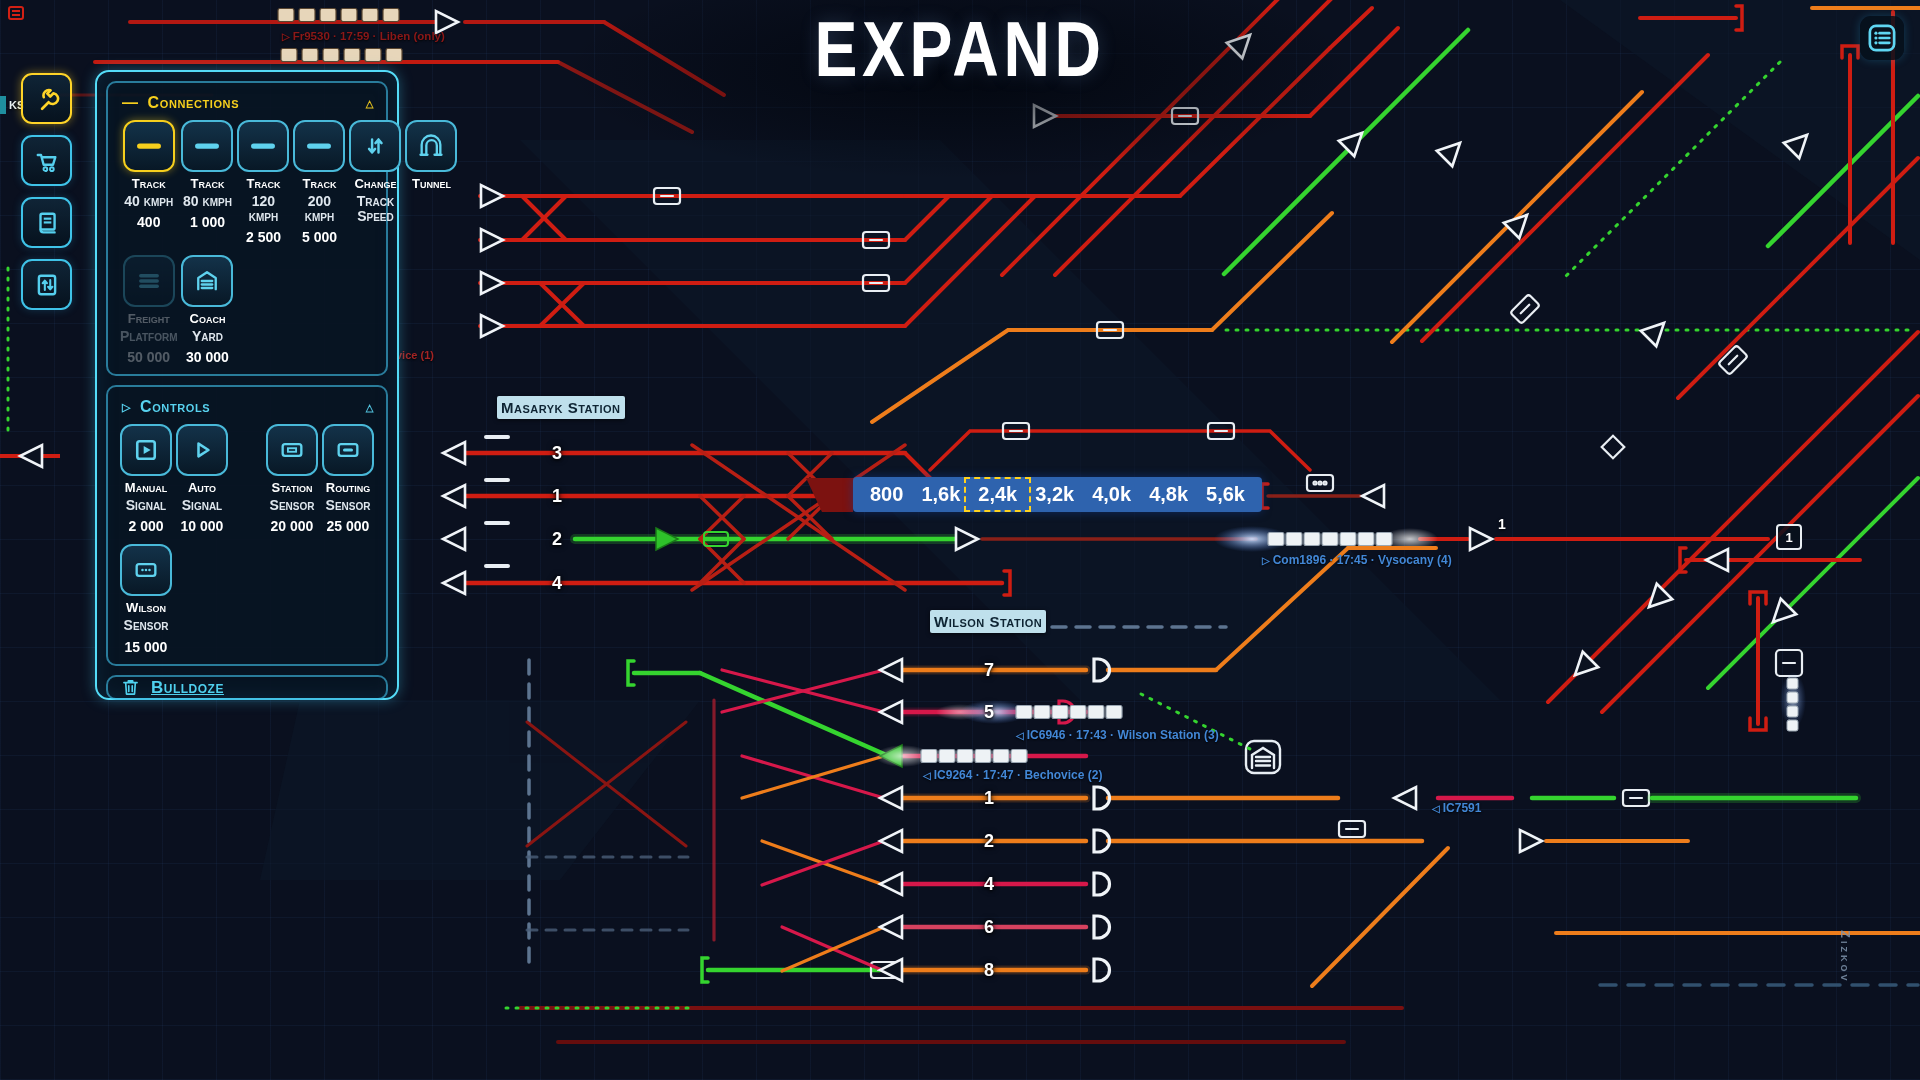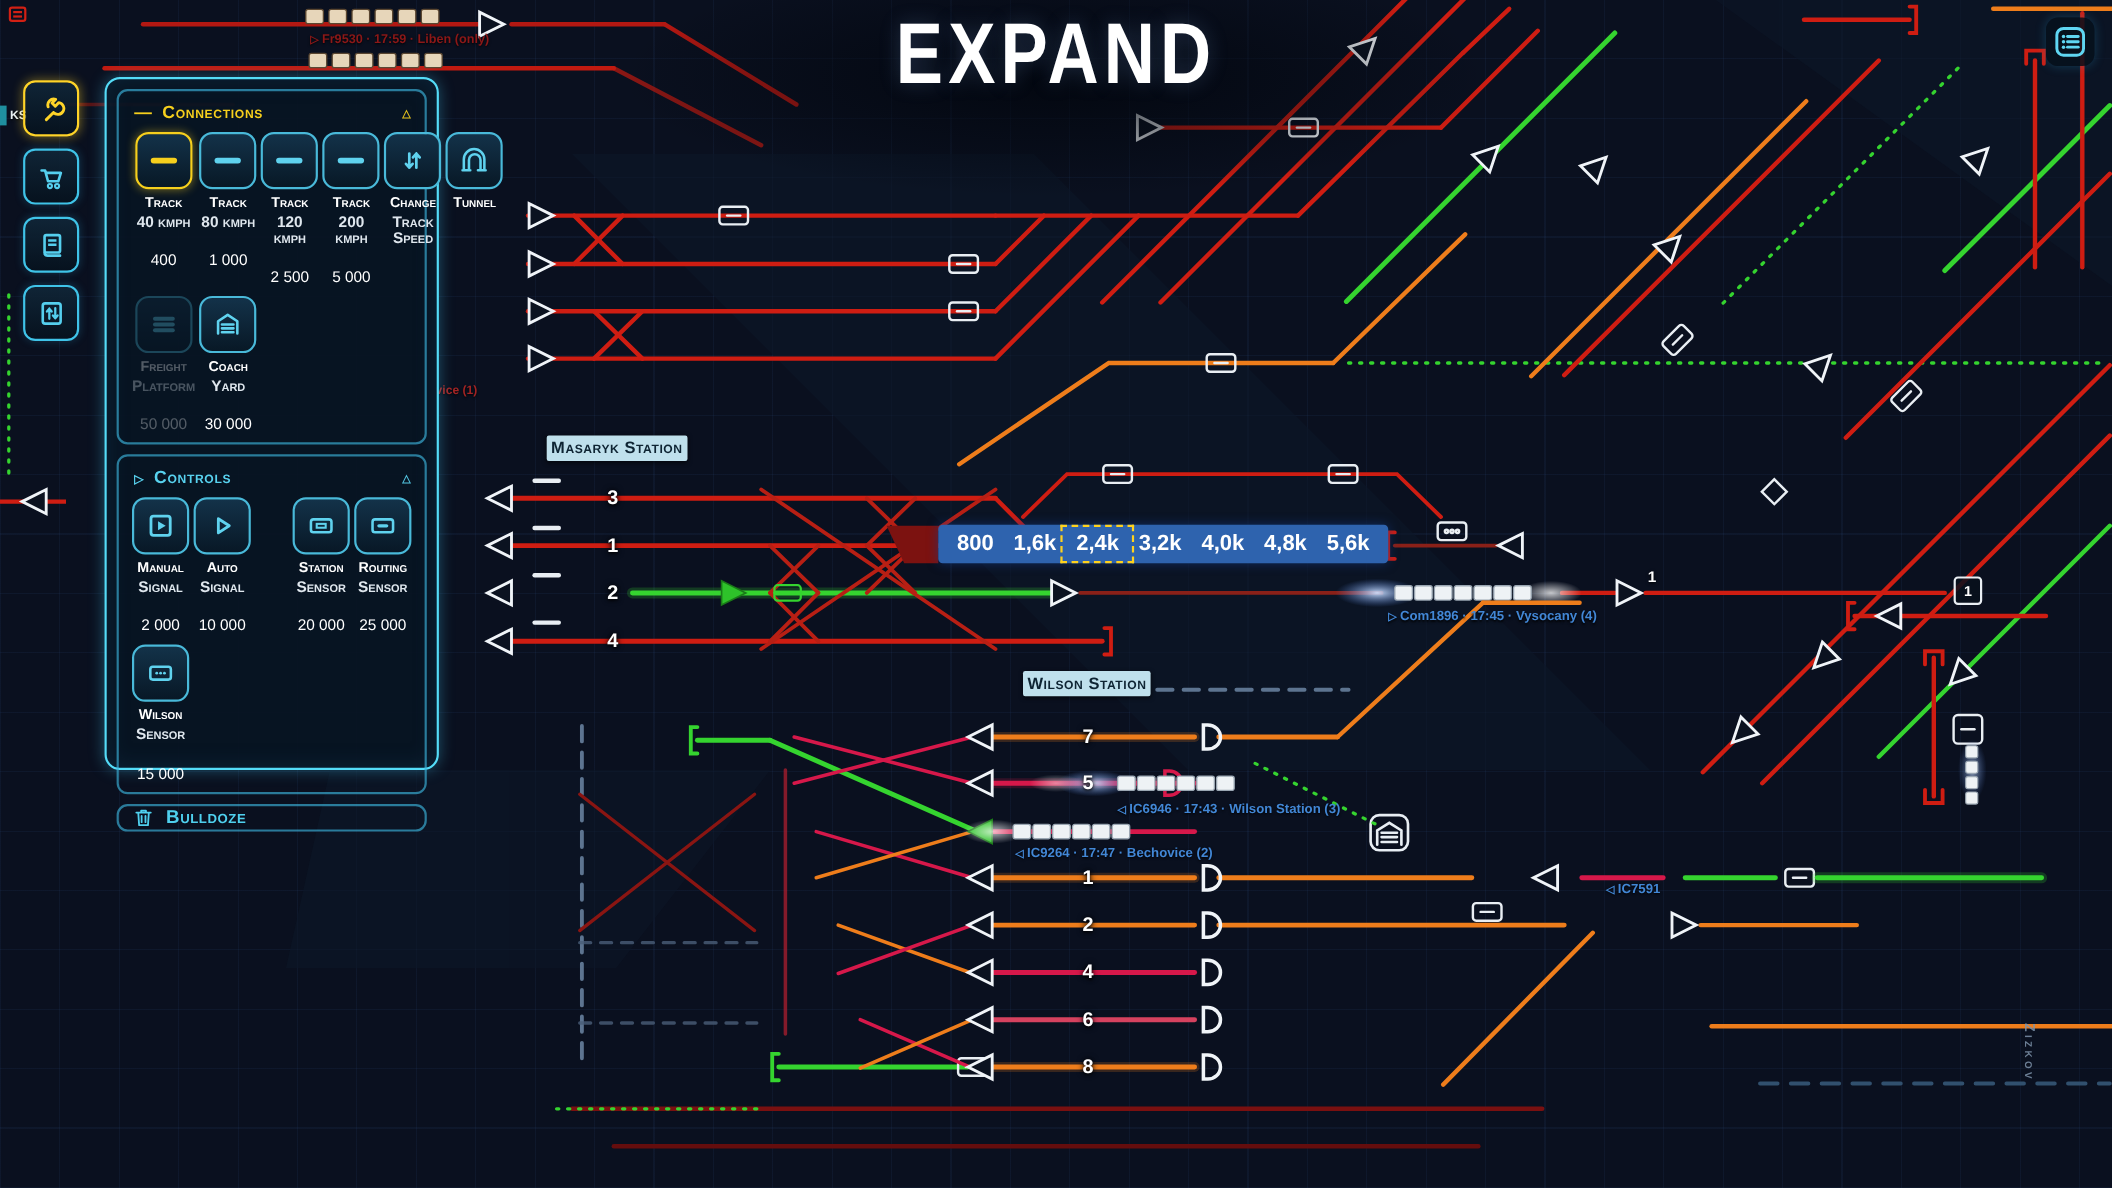--- a/index.html
+++ b/index.html
@@ -43,22 +43,22 @@
   .head-cyan{color:#58d2ef;}
   .tile-grid{display:grid;grid-template-columns:repeat(6,1fr);gap:10px 4px;}
   .tile{display:flex;flex-direction:column;align-items:center;text-align:center;gap:3px;cursor:pointer;}
   .tile-btn{width:52px;height:52px;border:2px solid #49b9d9;border-radius:12px;box-sizing:border-box;
     background:linear-gradient(180deg,#133249,#081826);
     display:flex;align-items:center;justify-content:center;color:#5fd2ee;}
   .tile.selected .tile-btn{border-color:#f6cf1d;color:#f6cf1d;box-shadow:0 0 9px rgba(246,207,29,.45);}
   .tile.disabled{opacity:.3;}
   .tile-title{font-weight:bold;font-size:13px;line-height:1.05;font-variant:small-caps;color:#fff;margin-top:2px;}
   .tile-sub{font-weight:bold;font-size:14px;line-height:1.1;font-variant:small-caps;color:#dfe7ee;}
-  .tile-price{font-weight:normal;font-size:14px;color:#fff;margin-top:16px;text-align:center;}
-  .bulldoze{display:flex;align-items:flex-start;gap:10px;height:46px;padding:0 12px;color:#4fd0ee;cursor:pointer;}
+  .tile-price{font-weight:bold;font-size:14px;color:#fff;margin-top:2px;text-align:center;}
+  .bulldoze{display:flex;align-items:flex-end;gap:10px;height:46px;padding:0 12px;color:#4fd0ee;cursor:pointer;text-decoration:underline;}
   .bulldoze-label{font-weight:bold;font-size:17px;font-variant:small-caps;letter-spacing:.5px;}
   
   .map-svg{left:0;top:0;}
   .station-chip{background:#bfe0ec;color:#0e2433;font-weight:bold;font-size:15px;
     font-variant:small-caps;letter-spacing:.5px;padding:3px 4px;border-radius:2px;
     box-shadow:0 1px 4px rgba(0,0,0,.6);white-space:nowrap;}
   .pnum{font-weight:bold;font-size:18px;color:#fff;transform:translate(-50%,-50%);
     text-shadow:0 1px 3px #000,0 0 6px rgba(0,0,0,.95);}
   .train-label{font-weight:bold;font-size:12px;color:#4287d6;white-space:nowrap;
     text-shadow:0 1px 2px rgba(0,0,0,.9);}
@@ -463,21 +463,21 @@
 </div>
 <div class="abs train-label" style="left:1262px;top:553px;">
   <span class="dir">▷</span><span>Com1896 · 17:45 · Vysocany (4)</span>
 </div>
 <div class="abs train-label" style="left:1016px;top:728px;">
   <span class="dir">◁</span><span>IC6946 · 17:43 · Wilson Station (3)</span>
 </div>
 <div class="abs train-label" style="left:923px;top:768px;">
   <span class="dir">◁</span><span>IC9264 · 17:47 · Bechovice (2)</span>
 </div>
-<div class="abs train-label" style="left:1432px;top:801px;margin-left:28px;">
+<div class="abs train-label" style="left:1432px;top:801px;">
   <span class="dir">◁</span><span>IC7591</span>
 </div>
 
 <div class="abs station-chip" style="left:497px;top:396px;">Masaryk Station</div>
 <div class="abs station-chip" style="left:930px;top:610px;">Wilson Station</div>
 
 <span class="abs pnum" style="left:557px;top:453px;">3</span>
 <span class="abs pnum" style="left:557px;top:496px;">1</span>
 <span class="abs pnum" style="left:557px;top:539px;">2</span>
 <span class="abs pnum" style="left:557px;top:583px;">4</span>

